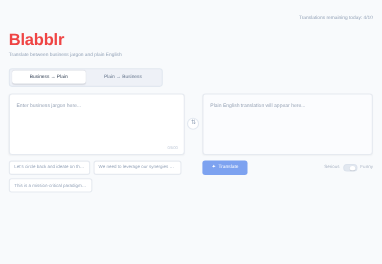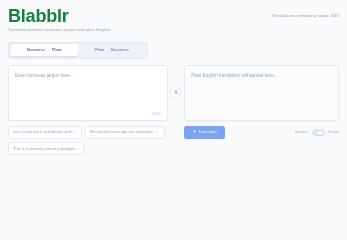--- a/index.html
+++ b/index.html
@@ -27,25 +27,26 @@
   
   .header-row {
     display: flex;
     align-items: flex-start;
     justify-content: space-between;
   }
 
   .brand-block { display: flex; flex-direction: column; }
 
   .brand {
-    font-size: 18px;
+    font-size: 15px;
     font-weight: bold;
-    color: #15803d;
+    color: #ef4444;
     letter-spacing: -0.2px;
     line-height: 15px;
+    margin-top: 20px;
   }
 
   .tagline {
     font-size: 4.4px;
     color: #94a3b8;
     margin-top: 2.5px;
     line-height: 6px;
   }
 
   .quota {

